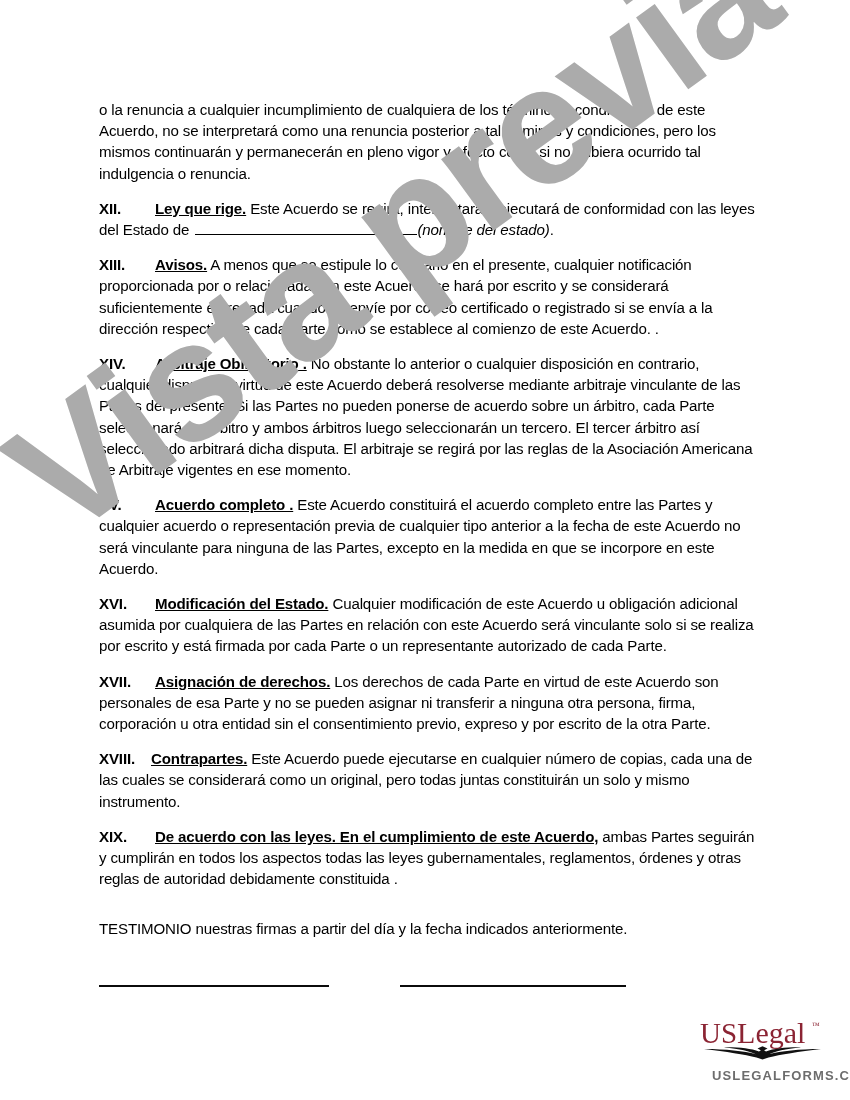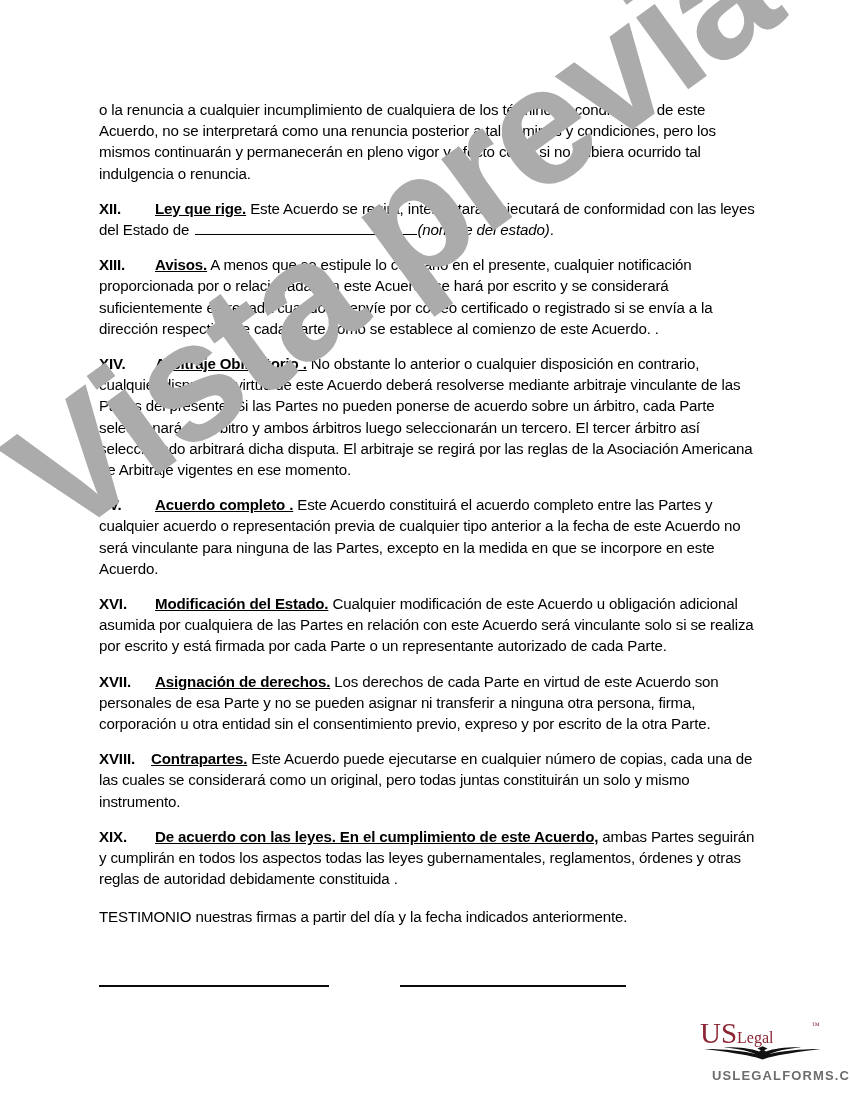--- a/index.html
+++ b/index.html
@@ -110,21 +110,21 @@
     left: 0;
     top: 0;
     font-family: "Liberation Serif", serif;
     font-size: 29px;
     line-height: 30px;
     color: #8b2433;
     white-space: nowrap;
     letter-spacing: 0px;
   }
   #logo .logo-wordmark .small-caps {
-    font-size: 16px;
+    font-size: 30px;
     letter-spacing: 0px;
   }
   #logo .logo-tm {
     position: absolute;
     left: 112px;
     top: 3px;
     font-family: "Liberation Serif", serif;
     font-size: 8px;
     color: #8b2433;
   }
@@ -187,21 +187,21 @@
     </p>
 
     <p class="para">
       <span class="num-wide">XVIII.</span><span class="ttl">Contrapartes.</span><span> Este Acuerdo puede ejecutarse en cualquier número de copias, cada una de las cuales se considerará como un original, pero todas juntas constituirán un solo y mismo instrumento.</span>
     </p>
 
     <p class="para">
       <span class="num">XIX.</span><span class="ttl">De acuerdo con las leyes. En el cumplimiento de este Acuerdo,</span><span> ambas Partes seguirán y cumplirán en todos los aspectos todas las leyes gubernamentales, reglamentos, órdenes y otras reglas de autoridad debidamente constituida .</span>
     </p>
 
-    <p class="para" style="margin-top:16px;">
+    <p class="para" style="margin-top:28px;">
       <span>TESTIMONIO nuestras firmas a partir del día y la fecha indicados anteriormente.</span>
     </p>
 
   </div>
 
   <div id="sig-area">
     <div class="sig-line left"></div>
     <div class="sig-line right"></div>
   </div>
 

